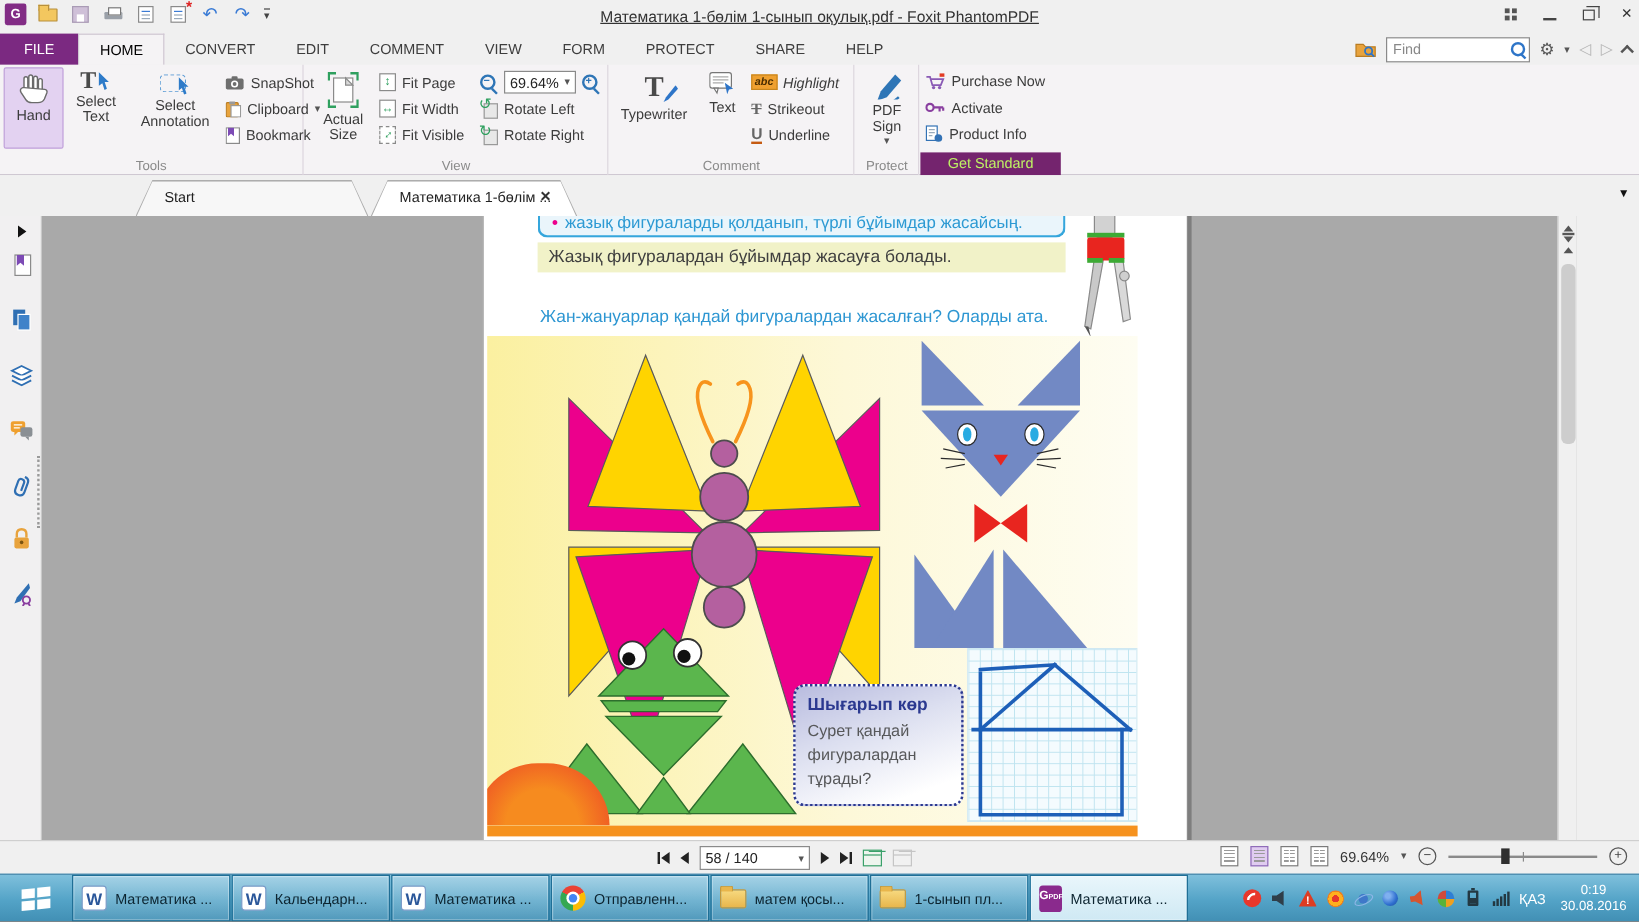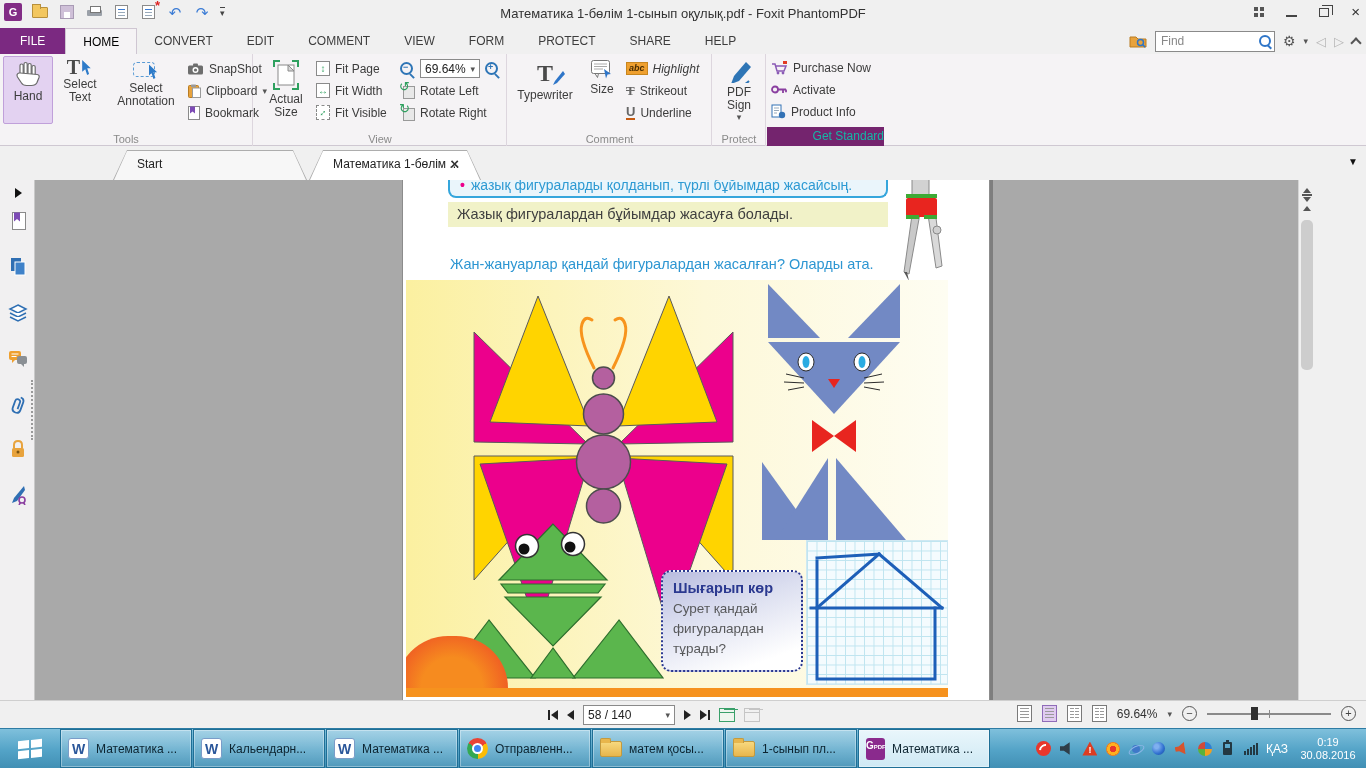--- a/index.html
+++ b/index.html
@@ -19,21 +19,21 @@
   .mini-save{width:14px;height:14px;background:#cfc0d8;border:1px solid #a99bb5;position:relative;}
   .mini-save::before{content:"";position:absolute;left:3px;top:6px;width:6px;height:6px;background:#fff;}
   .mini-print{width:15px;height:12px;position:relative;}
   .mini-print::before{content:"";position:absolute;left:0;top:4px;width:15px;height:6px;background:#9aa0a8;border-radius:1px;}
   .mini-print::after{content:"";position:absolute;left:3px;top:0;width:9px;height:5px;background:#fff;border:1px solid #777;}
   .mini-doc{width:13px;height:14px;background:#fff;border:1px solid #8a8a8a;position:relative;}
   .mini-doc::before{content:"";position:absolute;left:2px;top:3px;width:7px;height:1px;background:#3a7bd5;box-shadow:0 3px 0 #9ab,0 6px 0 #9ab;}
   .glyph-blue{color:#3a7bd5;font-size:15px;line-height:15px;}
   .star-red{color:#d22;font-weight:bold;font-size:13px;position:absolute;right:-3px;top:-5px;}
   .qat-caret{font-size:9px;color:#444;border-top:1px solid #444;line-height:8px;padding-top:1px;}
-  #window-title{position:absolute;left:50%;top:6px;transform:translateX(-50%);font-size:13px;color:#333;white-space:nowrap;}
+  #window-title{position:absolute;left:50%;top:6px;transform:translateX(-50%);font-size:13px;color:#333;white-space:nowrap;text-decoration:underline;}
   .wincontrols{position:absolute;right:6px;top:4px;display:flex;align-items:center;gap:22px;}
   .grid4{display:grid;grid-template-columns:4px 4px;grid-template-rows:4px 4px;gap:2px;}
   .grid4 i{background:#555;}
   .minbar{width:11px;height:2px;background:#444;margin-top:8px;}
   .restore{width:10px;height:9px;border:1px solid #444;position:relative;}
   .restore::before{content:"";position:absolute;left:2px;top:-4px;width:10px;height:9px;border:1px solid #444;border-bottom:none;border-left:none;}
   .closex{font-size:15px;color:#333;line-height:16px;}
 
   
   #ribbontabs{position:absolute;left:0;top:28px;width:1366px;height:26px;background:#f0f0f0;display:flex;align-items:stretch;}
@@ -68,21 +68,21 @@
   .fiticon{width:14px;height:15px;border:1px solid #8a8a8a;background:#fff;display:flex;align-items:center;justify-content:center;color:#2fa05f;font-size:10px;font-weight:bold;}
   .fiticon.dashed{border-style:dashed;}
   .roticon{position:relative;width:15px;height:15px;}
   .roticon::before{content:"";position:absolute;left:3px;top:3px;width:10px;height:11px;background:#e8e8e8;border:1px solid #999;}
   .roticon span{position:absolute;left:-1px;top:-4px;color:#2fa05f;font-size:13px;}
   .mag{position:relative;width:16px;height:16px;}
   .mag::before{content:"";position:absolute;left:0;top:0;width:9px;height:9px;border:2px solid #2e75b6;border-radius:50%;}
   .mag::after{content:"";position:absolute;right:1px;bottom:1px;width:6px;height:2px;background:#2e75b6;transform:rotate(45deg);}
   .mag span{position:absolute;left:3px;top:0px;font-size:9px;font-weight:bold;color:#2e75b6;}
   .combo{background:#fff;border:1px solid #8a8a8a;display:flex;align-items:center;justify-content:space-between;padding:0 4px;font-size:12px;color:#222;}
-  .getstd-band{position:absolute;left:0;bottom:0;width:100%;height:19px;background:#74246e;color:#14b8a6;text-align:right;font-size:12px;line-height:19px;}
+  .getstd-band{position:absolute;left:0;bottom:0;width:100%;height:19px;background:#74246e;color:#bef264;text-align:center;font-size:12px;line-height:19px;}
 
   
   #doctabbar{position:absolute;left:0;top:146px;width:1366px;height:34px;background:#f0f0f0;}
   .dtab{position:absolute;top:4px;height:30px;}
   .dtab .shape{position:absolute;inset:0;background:#adadad;clip-path:polygon(14px 0,calc(100% - 14px) 0,100% 100%,0 100%);}
   .dtab .shape i{position:absolute;inset:1px 1px 0 1px;background:#f7f7f7;clip-path:polygon(13px 0,calc(100% - 13px) 0,100% 100%,0 100%);display:block;}
   .dtab.active .shape i{background:#ffffff;}
   .dtab .lbl{position:absolute;left:24px;top:7px;font-size:12px;color:#222;}
   .dtab .cx{position:absolute;right:22px;top:5px;font-size:15px;font-weight:bold;color:#333;}
   .tabbar-menu{position:absolute;right:8px;top:10px;font-size:10px;color:#111;}
@@ -370,21 +370,21 @@
             </svg></span>
         <span>Typewriter</span>
       </div>
       <div class="bigbtn" style="left:74px;width:40px;">
         <svg width="22" height="20">
             <rect x="0.5" y="0.5" width="18" height="13" rx="2" fill="#fff" stroke="#777"></rect>
             <path d="M3 4 h13 M3 6.5 h13 M3 9 h9" stroke="#aaa"></path>
             <path d="M4 13.5 l2.5 4 l1 -4 z" fill="#fff" stroke="#777"></path>
             <path d="M13 9 l7 5 l-3.5 .5 l-1.5 4 z" fill="#2e75c8"></path>
           </svg>
-        <span>Size</span>
+        <span>Text</span>
       </div>
       <div class="rrow" style="left:118px;top:4px;font-style:italic;">
         <span class="hl-chip">abc</span>
         <span>Highlight</span>
       </div>
       <div class="rrow" style="left:118px;top:26px;">
         <span class="strike-t letterT">T</span>
         <span>Strikeout</span>
       </div>
       <div class="rrow" style="left:118px;top:48px;">

